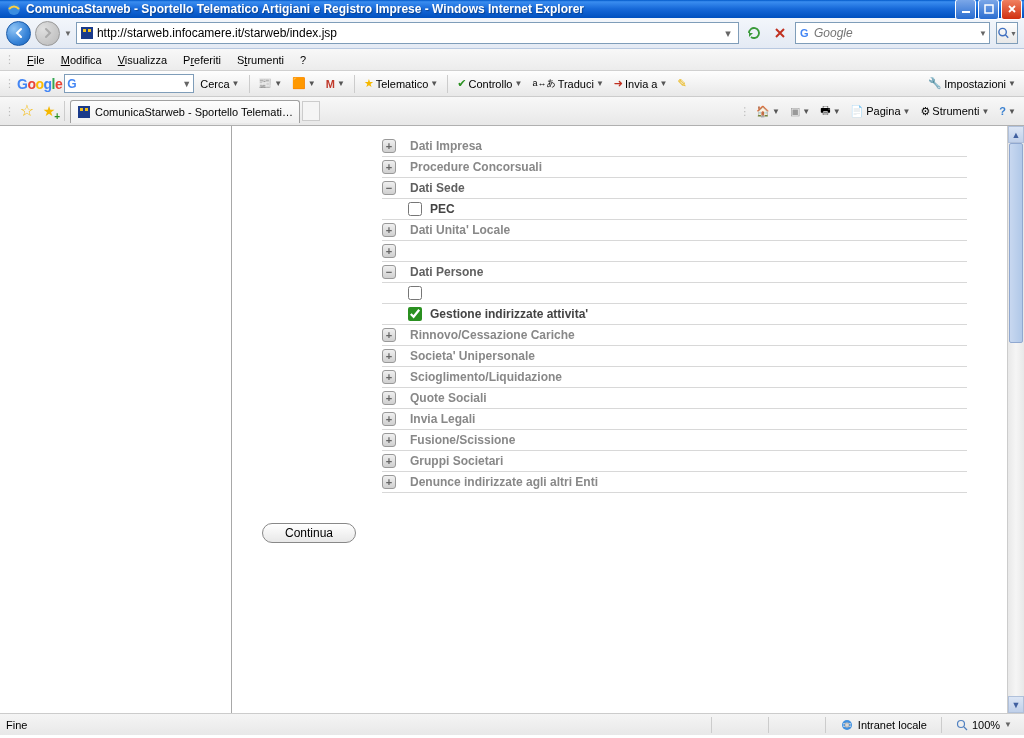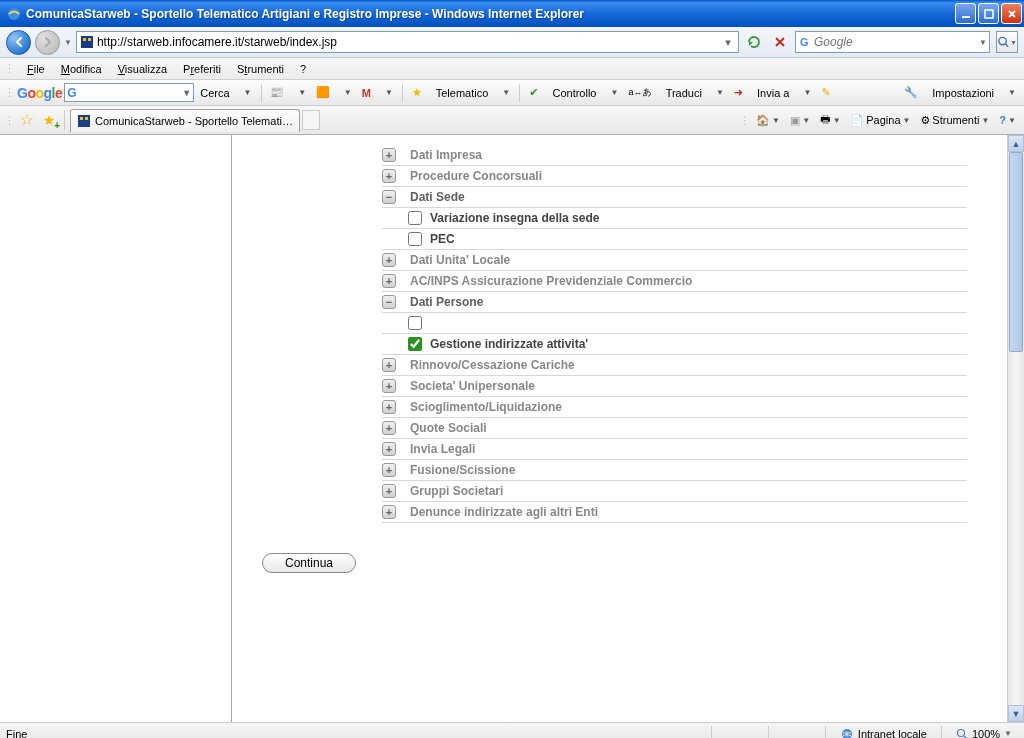--- a/index.html
+++ b/index.html
@@ -1,19 +1,19 @@
 <!DOCTYPE html>
 <html><head>
 <meta charset="utf-8">
 <style>
   * { margin: 0; padding: 0; box-sizing: border-box; }
   body { font-family: Tahoma, Arial, sans-serif; font-size: 11px; background: #fff; overflow: hidden; }
   
   
-  .titlebar { height: 27px; background: linear-gradient(to bottom, #0058c8 0%, #3a8df0 10%, #1668d8 50%, #0050bf 100%); display: flex; align-items: center; padding: 0 2px 0 6px; color: #fff; }
+  .titlebar { height: 18px; background: linear-gradient(to bottom, #0058c8 0%, #3a8df0 10%, #1668d8 50%, #0050bf 100%); display: flex; align-items: center; padding: 0 2px 0 6px; color: #fff; }
   .titlebar .ie-icon { width: 16px; height: 16px; margin-right: 4px; }
   .titlebar .title { flex: 1; font-size: 12px; font-family: "Trebuchet MS", Tahoma, sans-serif; font-weight: bold; text-shadow: 1px 1px 1px rgba(0,0,0,0.3); white-space: nowrap; overflow: hidden; }
   .window-controls { display: flex; gap: 2px; }
   .win-btn { width: 21px; height: 21px; border-radius: 3px; border: 1px solid #fff; display: flex; align-items: center; justify-content: center; font-size: 10px; font-weight: bold; cursor: pointer; }
   .win-min { background: linear-gradient(to bottom, #7ba7e8, #2a6dd0); }
   .win-max { background: linear-gradient(to bottom, #7ba7e8, #2a6dd0); }
   .win-close { background: linear-gradient(to bottom, #f08060, #d03010); color: #fff; }
 
   
   .nav-row { height: 31px; background: linear-gradient(to bottom, #f3f6fb, #e4eaf4); display: flex; align-items: center; padding: 2px 6px; gap: 4px; border-bottom: 1px solid #b8c8e0; }
@@ -33,21 +33,21 @@
   .menubar { height: 22px; background: linear-gradient(to bottom, #f8f8f8, #ececec); display: flex; align-items: center; padding: 0 4px; border-bottom: 1px solid #d0d0d0; }
   .menubar .menu-item { padding: 2px 8px; cursor: pointer; }
   .menubar .menu-item u { text-decoration: underline; }
 
   
   .gtoolbar { height: 26px; background: linear-gradient(to bottom, #fefefe, #e8e8e8); display: flex; align-items: center; padding: 0 4px; gap: 2px; border-bottom: 1px solid #ccc; font-size: 11px; }
   .gtoolbar .sep { width: 1px; height: 18px; background: #ccc; margin: 0 3px; }
   .gtoolbar .glogo { font-family: Arial; font-weight: bold; font-size: 14px; letter-spacing:-0.5px;}
   .gtoolbar .gsearch { width: 130px; height: 19px; border: 1px solid #7f9db9; background:#fff; display:flex; align-items:center; padding:0 2px;}
   .gtoolbar .gsearch-dd { color:#666; font-size:9px; margin-left:auto;}
-  .gtoolbar .gbtn { display: flex; align-items: center; gap: 14px; padding: 2px 4px; cursor: pointer; white-space:nowrap;}
+  .gtoolbar .gbtn { display: flex; align-items: center; gap: 2px; padding: 2px 4px; cursor: pointer; white-space:nowrap;}
   .gtoolbar .gbtn .dd { font-size: 8px; color: #555; }
   .gtoolbar .spacer { flex: 1; }
 
   
   .favrow { height: 29px; background: linear-gradient(to bottom, #f8f8f8, #e8e8e8); display: flex; align-items: center; padding: 0 4px; gap: 2px; border-bottom: 1px solid #b0b0b0; }
   .favrow .sep { width: 1px; height: 20px; background: #ccc; margin: 0 3px; }
   .fav-star { width: 20px; height: 20px; color: #f5b800; font-size: 16px; text-align: center; cursor: pointer; }
   .fav-add { width: 20px; height: 20px; position: relative; cursor: pointer; display:flex; align-items:center; justify-content:center;}
   .tab { height: 23px; background: linear-gradient(to bottom, #fdfdfd, #f0f0f0); border: 1px solid #a0a0a0; border-bottom: none; border-radius: 3px 3px 0 0; display: flex; align-items: center; padding: 0 6px; gap: 4px; max-width: 230px; cursor:pointer;}
   .tab-icon { width: 16px; height: 16px; display:flex; align-items:center; justify-content:center;}
@@ -296,33 +296,28 @@
           <div class="section-row">
             <div class="toggle-box">+</div>
             <span class="section-label">Procedure Concorsuali</span>
           </div>
           <div class="section-row">
             <div class="toggle-box">−</div>
             <span class="section-label active">Dati Sede</span>
           </div>
           <div class="check-row">
             <input type="checkbox" style="">
-            <span class="check-label">Variazione insegna della sede</span>
-          </div>
-          <div class="check-row">
-            <input type="checkbox" style="">
             <span class="check-label">PEC</span>
           </div>
           <div class="section-row">
             <div class="toggle-box">+</div>
             <span class="section-label">Dati Unita' Locale</span>
           </div>
           <div class="section-row">
             <div class="toggle-box">+</div>
-            <span class="section-label">AC/INPS Assicurazione Previdenziale Commercio</span>
           </div>
           <div class="section-row">
             <div class="toggle-box">−</div>
             <span class="section-label active">Dati Persone</span>
           </div>
           <div class="check-row">
             <input type="checkbox" style="">
           </div>
           <div class="check-row">
             <input type="checkbox" checked="" style="">

